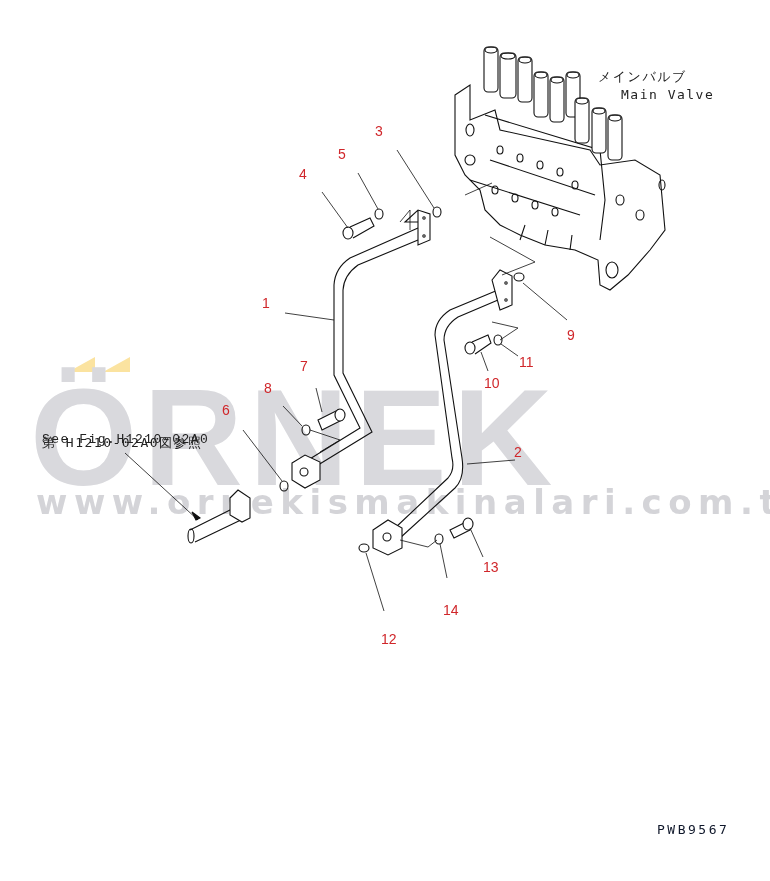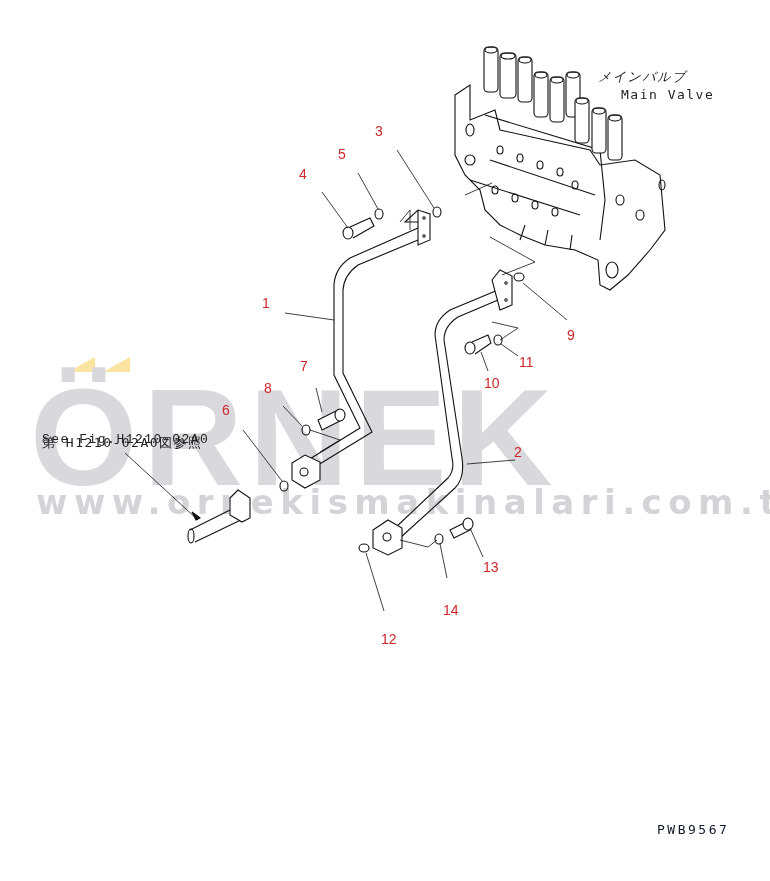--- a/index.html
+++ b/index.html
@@ -136,21 +136,21 @@
     <line x1="440" y1="544" x2="447" y2="578"></line>
     <line x1="125" y1="453" x2="198" y2="520"></line>
     <path d="M465,195 L492,183 M490,237 L535,262 L502,275"></path>
     <path d="M400,222 L410,210 L410,230 M492,322 L518,328 L500,340"></path>
     <path d="M310,430 L340,440 L320,452"></path>
     <path d="M400,540 L428,547 L437,540"></path>
   </g>
   <polygon points="192,512 200,518 196,520" fill="#111"></polygon>
 </svg>
 
-<div class="label" style="left:598px;top:70px;font-style:italic;">メインバルブ</div>
+<div class="label" style="left:598px;top:70px;">メインバルブ</div>
 <div class="label" style="left:598px;top:88px;padding-left:23px;">Main Valve</div>
 <div class="label" style="left:42px;top:436px;">第 H1210-02A0図参照</div>
 <div class="label" style="left:42px;top:433px;font-family:Liberation Mono, monospace;">See Fig.H1210-02A0</div>
 <div class="code" style="left:657px;top:822px;">PWB9567</div>
 
 <div class="callout" style="left:262px;top:296px;">1</div>
 <div class="callout" style="left:514px;top:445px;">2</div>
 <div class="callout" style="left:375px;top:124px;">3</div>
 <div class="callout" style="left:299px;top:167px;">4</div>
 <div class="callout" style="left:338px;top:147px;">5</div>

